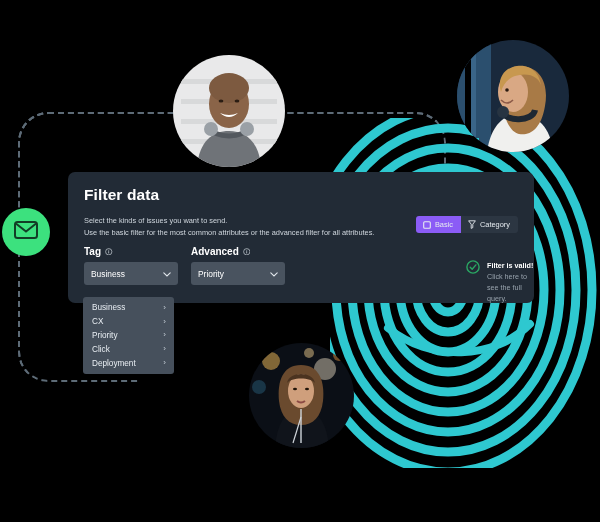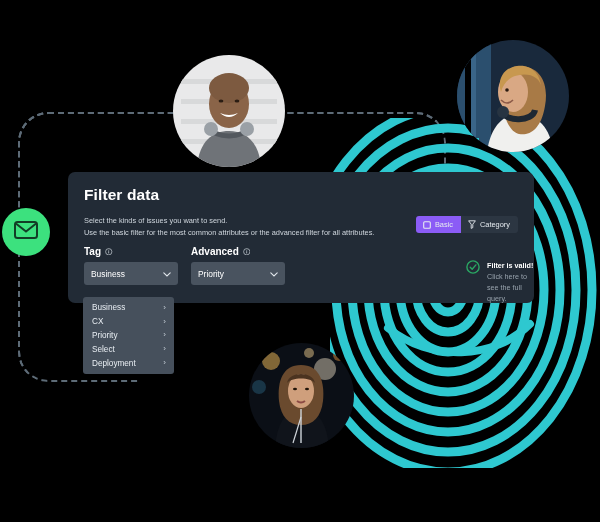--- a/index.html
+++ b/index.html
@@ -270,21 +270,21 @@
     </div>
     <div class="dd-item">
       <span>CX</span>
       <span class="chev">›</span>
     </div>
     <div class="dd-item">
       <span>Priority</span>
       <span class="chev">›</span>
     </div>
     <div class="dd-item">
-      <span>Select</span>
+      <span>Click</span>
       <span class="chev">›</span>
     </div>
     <div class="dd-item">
       <span>Deployment</span>
       <span class="chev">›</span>
     </div>
   </div>
 
 </div>
 

